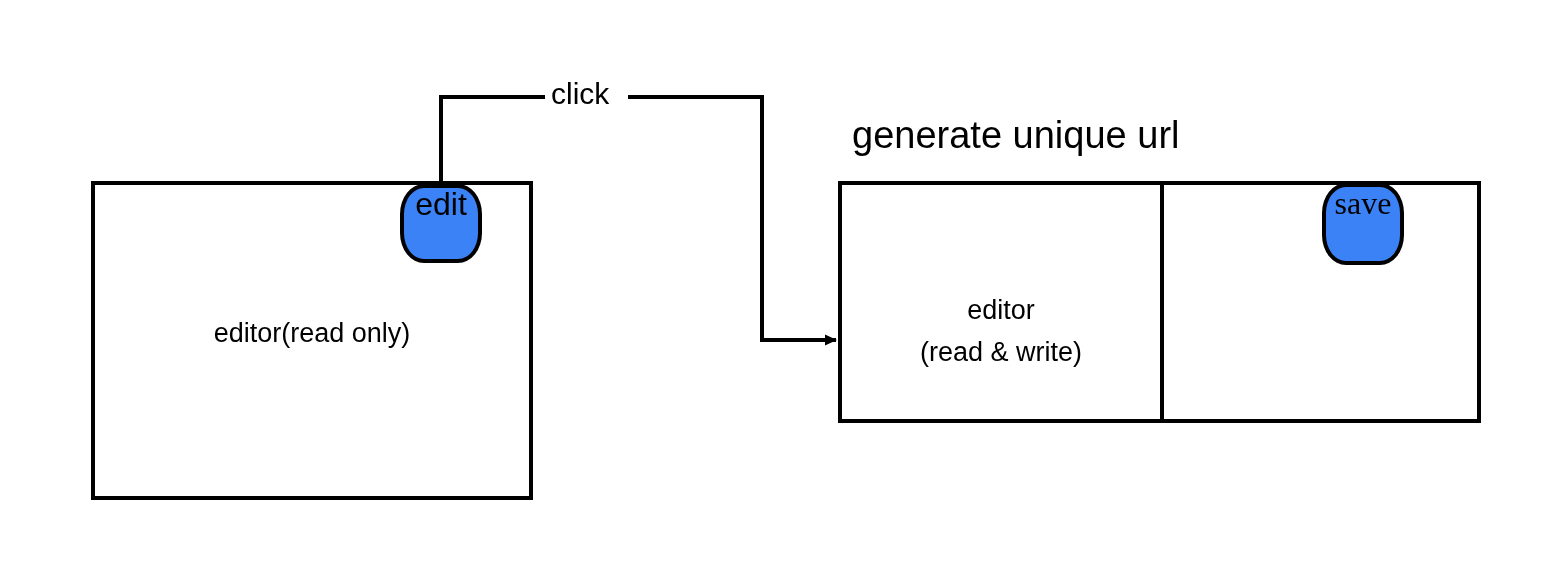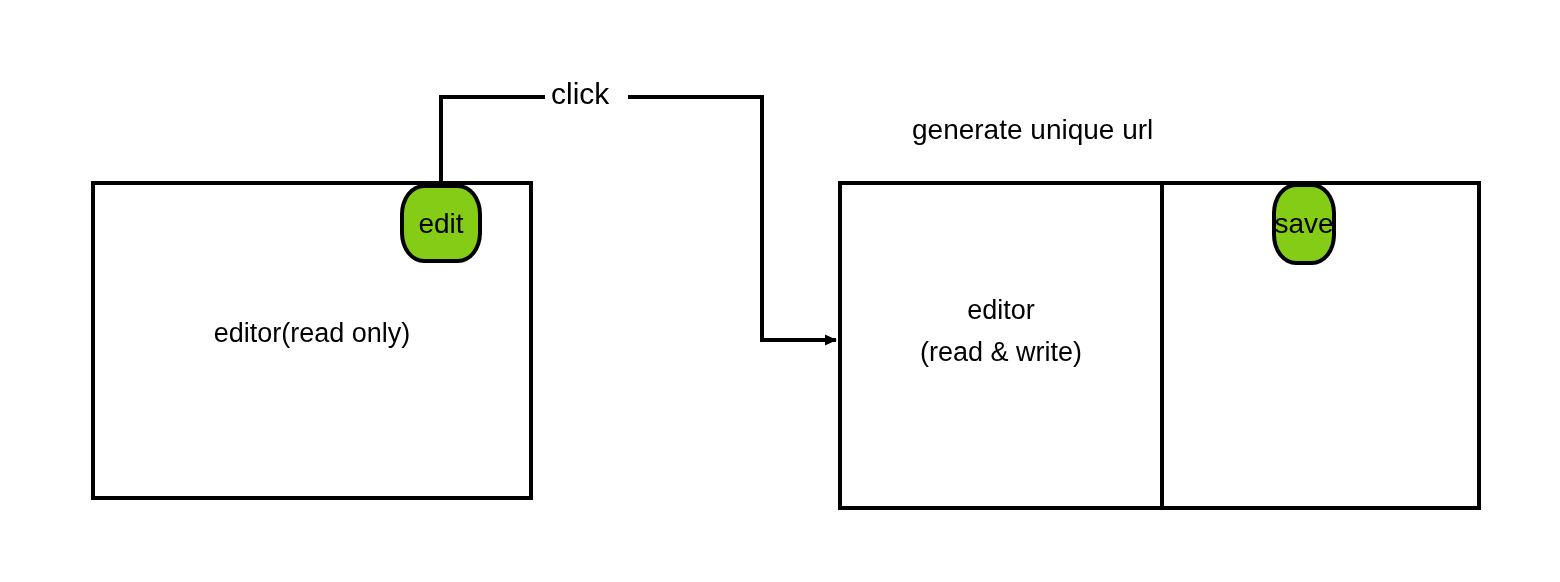--- a/index.html
+++ b/index.html
@@ -39,21 +39,21 @@
     left: 79px;
     top: 181px;
     width: 442px;
     height: 319px;
     margin-left: 12px;
   }
   #panel-rw {
     left: 838px;
     top: 181px;
     width: 643px;
-    height: 329px;
+    height: 242px;
   }
   .split-divider {
     position: absolute;
     top: 0;
     bottom: 0;
     width: 4px;
     background: #000000;
   }
   #rw-divider {
     left: 318px;
@@ -80,55 +80,55 @@
   }
   #label-preview {
     left: 318px;
     width: 321px;
     top: 128px;
   }
 
   
   #headline {
     position: absolute;
-    left: 912px;
+    left: 852px;
     top: 116px;
-    font-size: 28px;
+    font-size: 38px;
     line-height: 1;
     white-space: nowrap;
     color: #000000;
   }
 
   
   .pill {
     position: absolute;
     box-sizing: border-box;
-    background: #84cc16;
+    background: #3b82f6;
     border: 4px solid #000000;
     border-radius: 24px / 30px;
     display: flex;
-    align-items: center;
     justify-content: center;
-    font-size: 28px;
+    font-size: 32px;
     line-height: 1;
     color: #000000;
     z-index: 5;
     overflow: hidden;
   }
   #btn-edit {
     left: 400px;
     top: 184px;
     width: 82px;
     height: 79px;
   }
   #btn-save {
-    left: 1272px;
+    left: 1322px;
     top: 183px;
-    width: 64px;
+    width: 82px;
     height: 82px;
+    font-family: Liberation Serif, serif;
   }
   .pill span { display: block; }
 
   
   #edge-label-click {
     position: absolute;
     left: 545px;
     top: 79px;
     font-size: 30px;
     line-height: 1;

